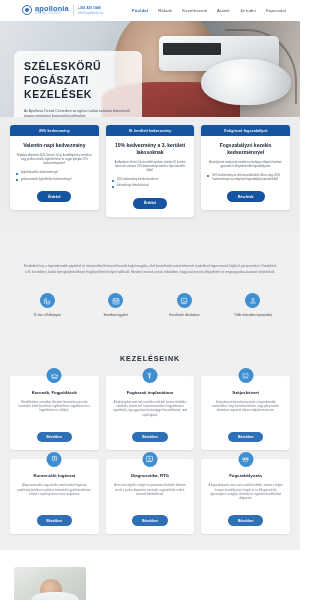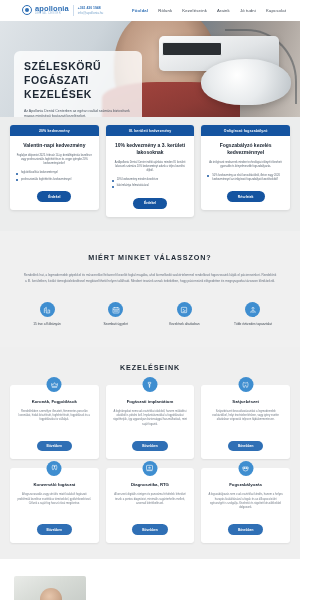--- a/index.html
+++ b/index.html
@@ -308,21 +308,20 @@
       <ul class="promo-list">
         <li>50% kedvezmény az első konzultációból, illetve nagy 2026 kedvezménnyel az önligírozó fogszabályzó kezelésekből!</li>
       </ul>
       <button class="promo-btn">Részletek</button>
     </div>
   </article>
 
 </section>
 
 <section class="why">
-  <h2 class="section-title">MIÉRT MINKET VÁLASSZON?</h2>
   <p class="why-text">Rendelőnk hat, a legmodernebb gépekkel és műszerekkel felszerelt kezelőt foglal magába, ahol kiemelkedő szakértelemmel rendelkező fogorvosaink látják el pácienseinket. Rendelőnk a III. kerületben, kiváló tömegközlekedéssel megközelíthető helyen található. Mindent teszünk annak érdekében, hogy páciensünk elégedetten és megnyugodva távozzon klinikánkról.</p>
 
   <div class="why-icons">
 
     <div class="why-item">
       <span class="circle-icon">
         <svg viewBox="0 0 24 24" fill="none" stroke="currentColor" stroke-width="1.8">
           <path d="M4 21V8l6-4v17M10 21h10V12h-6M13 15h1.5M13 18h1.5M17 15h1.5M17 18h1.5M6.5 8v2M6.5 12v2"></path>
         </svg>
       </span>

